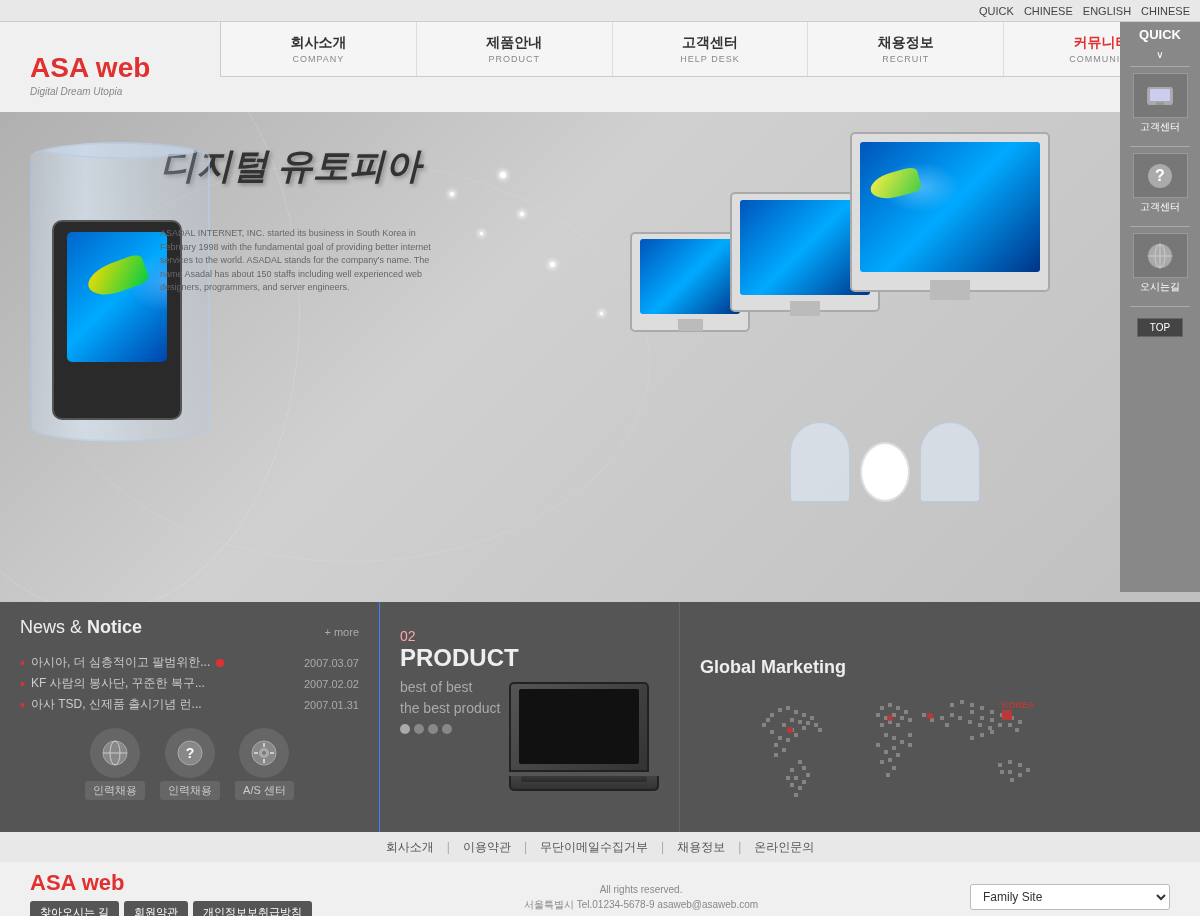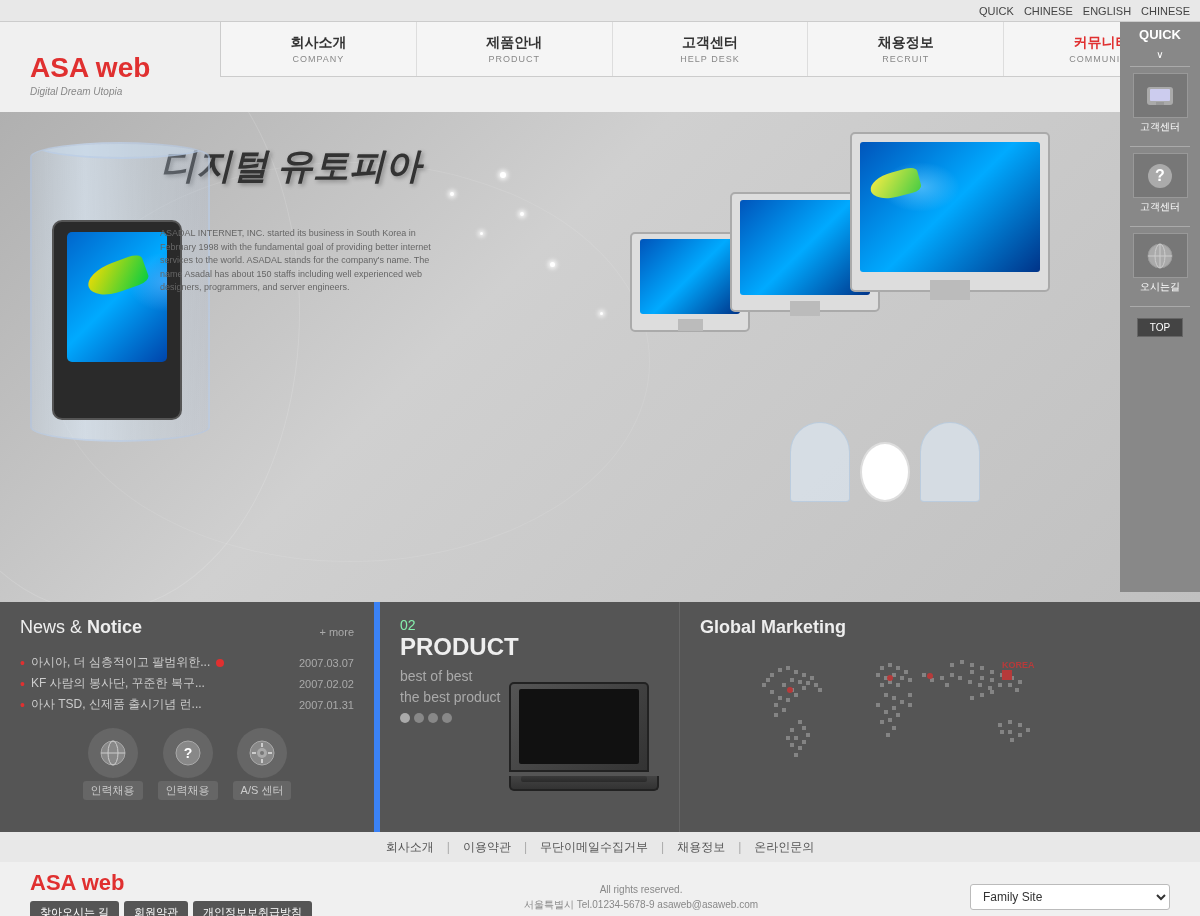--- a/index.html
+++ b/index.html
@@ -290,21 +290,21 @@
 
     
     #bottom-section {
       height: 230px;
       background: #555;
       display: flex;
     }
     #news-section {
       width: 380px;
       padding: 15px 20px;
-      border-right: 6px solid #3b82f6;
+      border-right: 1px solid #3b82f6;
     }
     #news-title {
       font-size: 18px;
       color: #eee;
       margin-bottom: 8px;
     }
     #news-title span { font-weight: bold; }
     #more-link {
       font-size: 11px;
       color: #aaa;
@@ -354,21 +354,22 @@
     }
 
     #product-section {
       width: 300px;
       padding: 15px 20px;
       border-right: 1px solid #666;
       position: relative;
     }
     #product-num {
       font-size: 14px;
-      color: #86efac;
+      color: #fca5a5;
+      margin-top: 11px;
     }
     #product-title {
       font-size: 24px;
       font-weight: bold;
       color: #eee;
       margin-bottom: 5px;
     }
     #product-sub {
       font-size: 14px;
       color: #aaa;
@@ -413,20 +414,21 @@
       width: 10px;
       height: 10px;
       background: #888;
       border-radius: 50%;
     }
     .product-dot.active { background: #aaa; }
 
     #global-section {
       flex: 1;
       padding: 15px 20px;
+      margin-top: 40px;
     }
     #global-title {
       font-size: 18px;
       color: #eee;
       margin-bottom: 10px;
     }
     #global-title span { font-weight: bold; }
     #world-map {
       width: 100%;
       height: 140px;

